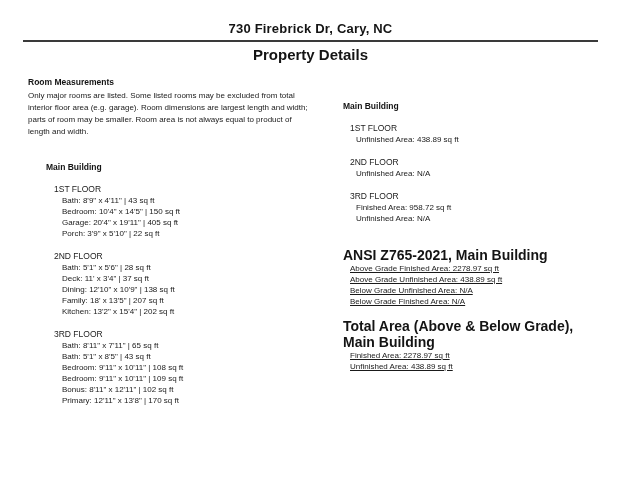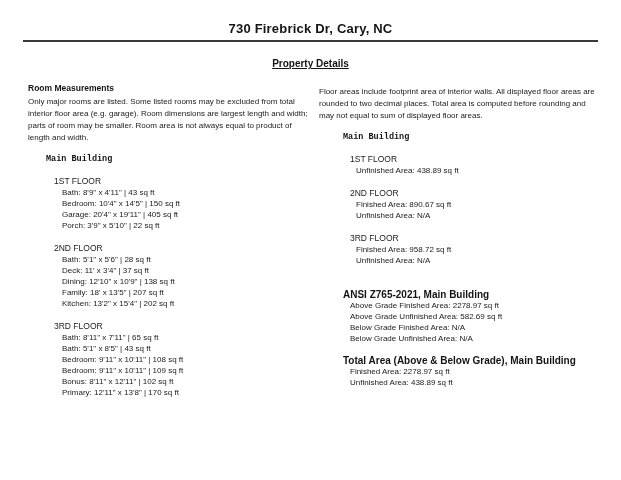--- a/index.html
+++ b/index.html
@@ -20,26 +20,25 @@
     font-weight: bold;
     letter-spacing: 0.2px;
     color: #141414;
   }
   .title-rule {
     margin: 4px 23px 0 23px;
     height: 2px;
     background: #3a3a3a;
   }
   .subtitle {
-    margin-top: 16px;
+    margin-top: 4px;
     text-align: center;
-    font-size: 10px;
-    font-weight: bold;
-    color: #141414;
-    text-decoration: underline;
+    font-size: 15px;
+    font-weight: bold;
+    color: #141414;
   }
   .columns {
     display: flex;
     margin: 14px 28px 0 28px;
   }
   .col { width: 283px; }
   .col.left { margin-right: 8px; }
   .sec-heading {
     font-size: 8.5px;
     font-weight: bold;
@@ -48,55 +47,55 @@
   .sec-desc {
     margin-top: 3px;
     font-size: 8px;
     line-height: 12px;
     color: #1a1a1a;
     width: 283px;
   }
   .building-name {
     font-size: 8.5px;
     font-weight: bold;
-    margin-top: 10px;
-    color: #141414;
-    font-family: Liberation Mono, monospace;
+    margin-top: 24px;
+    color: #141414;
   }
   .left .building-name { margin-left: 18px; }
   .right .building-name { margin-left: 24px; }
   .floor { margin-top: 12px; }
   .floor-name {
     font-size: 8.5px;
     line-height: 11px;
     color: #1a1a1a;
   }
   .left .floor-name { margin-left: 26px; }
   .right .floor-name { margin-left: 31px; }
   .room, .area-line {
     font-size: 8px;
     line-height: 11px;
     color: #1a1a1a;
   }
   .left .room { margin-left: 34px; }
   .right .area-line { margin-left: 37px; }
   .left .floor, .right .floor { margin-bottom: 11px; }
   .ansi-heading, .total-heading {
-    font-size: 10px;
+    font-size: 14px;
     font-weight: bold;
     color: #141414;
     margin-left: 24px;
   }
   .ansi-heading { margin-top: 23px; }
   .total-heading { margin-top: 11px; }
   .ansi-line, .total-line {
     font-size: 8px;
     line-height: 11px;
     margin-left: 31px;
     color: #1a1a1a;
+    text-decoration: underline;
   }
   .footer {
     position: absolute;
     left: 0;
     right: 0;
     top: 464px;
   }
   .footer-rule {
     margin: 0 25px;
     height: 2px;
@@ -175,46 +174,44 @@
         <div class="room">Bath: 8'11" x 7'11" | 65 sq ft</div>
         <div class="room">Bath: 5'1" x 8'5" | 43 sq ft</div>
         <div class="room">Bedroom: 9'11" x 10'11" | 108 sq ft</div>
         <div class="room">Bedroom: 9'11" x 10'11" | 109 sq ft</div>
         <div class="room">Bonus: 8'11" x 12'11" | 102 sq ft</div>
         <div class="room">Primary: 12'11" x 13'8" | 170 sq ft</div>
       </div>
     </div>
 
     <div class="col right">
-      <div class="sec-desc">Floor areas include footprint area of interior walls. All displayed floor areas are rounded to two decimal places. Total area is computed before rounding and may not equal to sum of displayed floor areas.</div>
 
       <div class="building-name">Main Building</div>
 
       <div class="floor">
         <div class="floor-name">1ST FLOOR</div>
         <div class="area-line">Unfinished Area: 438.89 sq ft</div>
       </div>
 
       <div class="floor">
         <div class="floor-name">2ND FLOOR</div>
-        <div class="area-line">Finished Area: 890.67 sq ft</div>
         <div class="area-line">Unfinished Area: N/A</div>
       </div>
 
       <div class="floor">
         <div class="floor-name">3RD FLOOR</div>
         <div class="area-line">Finished Area: 958.72 sq ft</div>
         <div class="area-line">Unfinished Area: N/A</div>
       </div>
 
       <div class="ansi-heading">ANSI Z765-2021, Main Building</div>
       <div class="ansi-line">Above Grade Finished Area: 2278.97 sq ft</div>
-      <div class="ansi-line">Above Grade Unfinished Area: 582.69 sq ft</div>
+      <div class="ansi-line">Above Grade Unfinished Area: 438.89 sq ft</div>
+      <div class="ansi-line">Below Grade Unfinished Area: N/A</div>
       <div class="ansi-line">Below Grade Finished Area: N/A</div>
-      <div class="ansi-line">Below Grade Unfinished Area: N/A</div>
 
       <div class="total-heading">Total Area (Above &amp; Below Grade), Main Building</div>
       <div class="total-line">Finished Area: 2278.97 sq ft</div>
       <div class="total-line">Unfinished Area: 438.89 sq ft</div>
     </div>
 
   </div>
 
   <div class="footer">
     <div class="footer-rule"></div>

